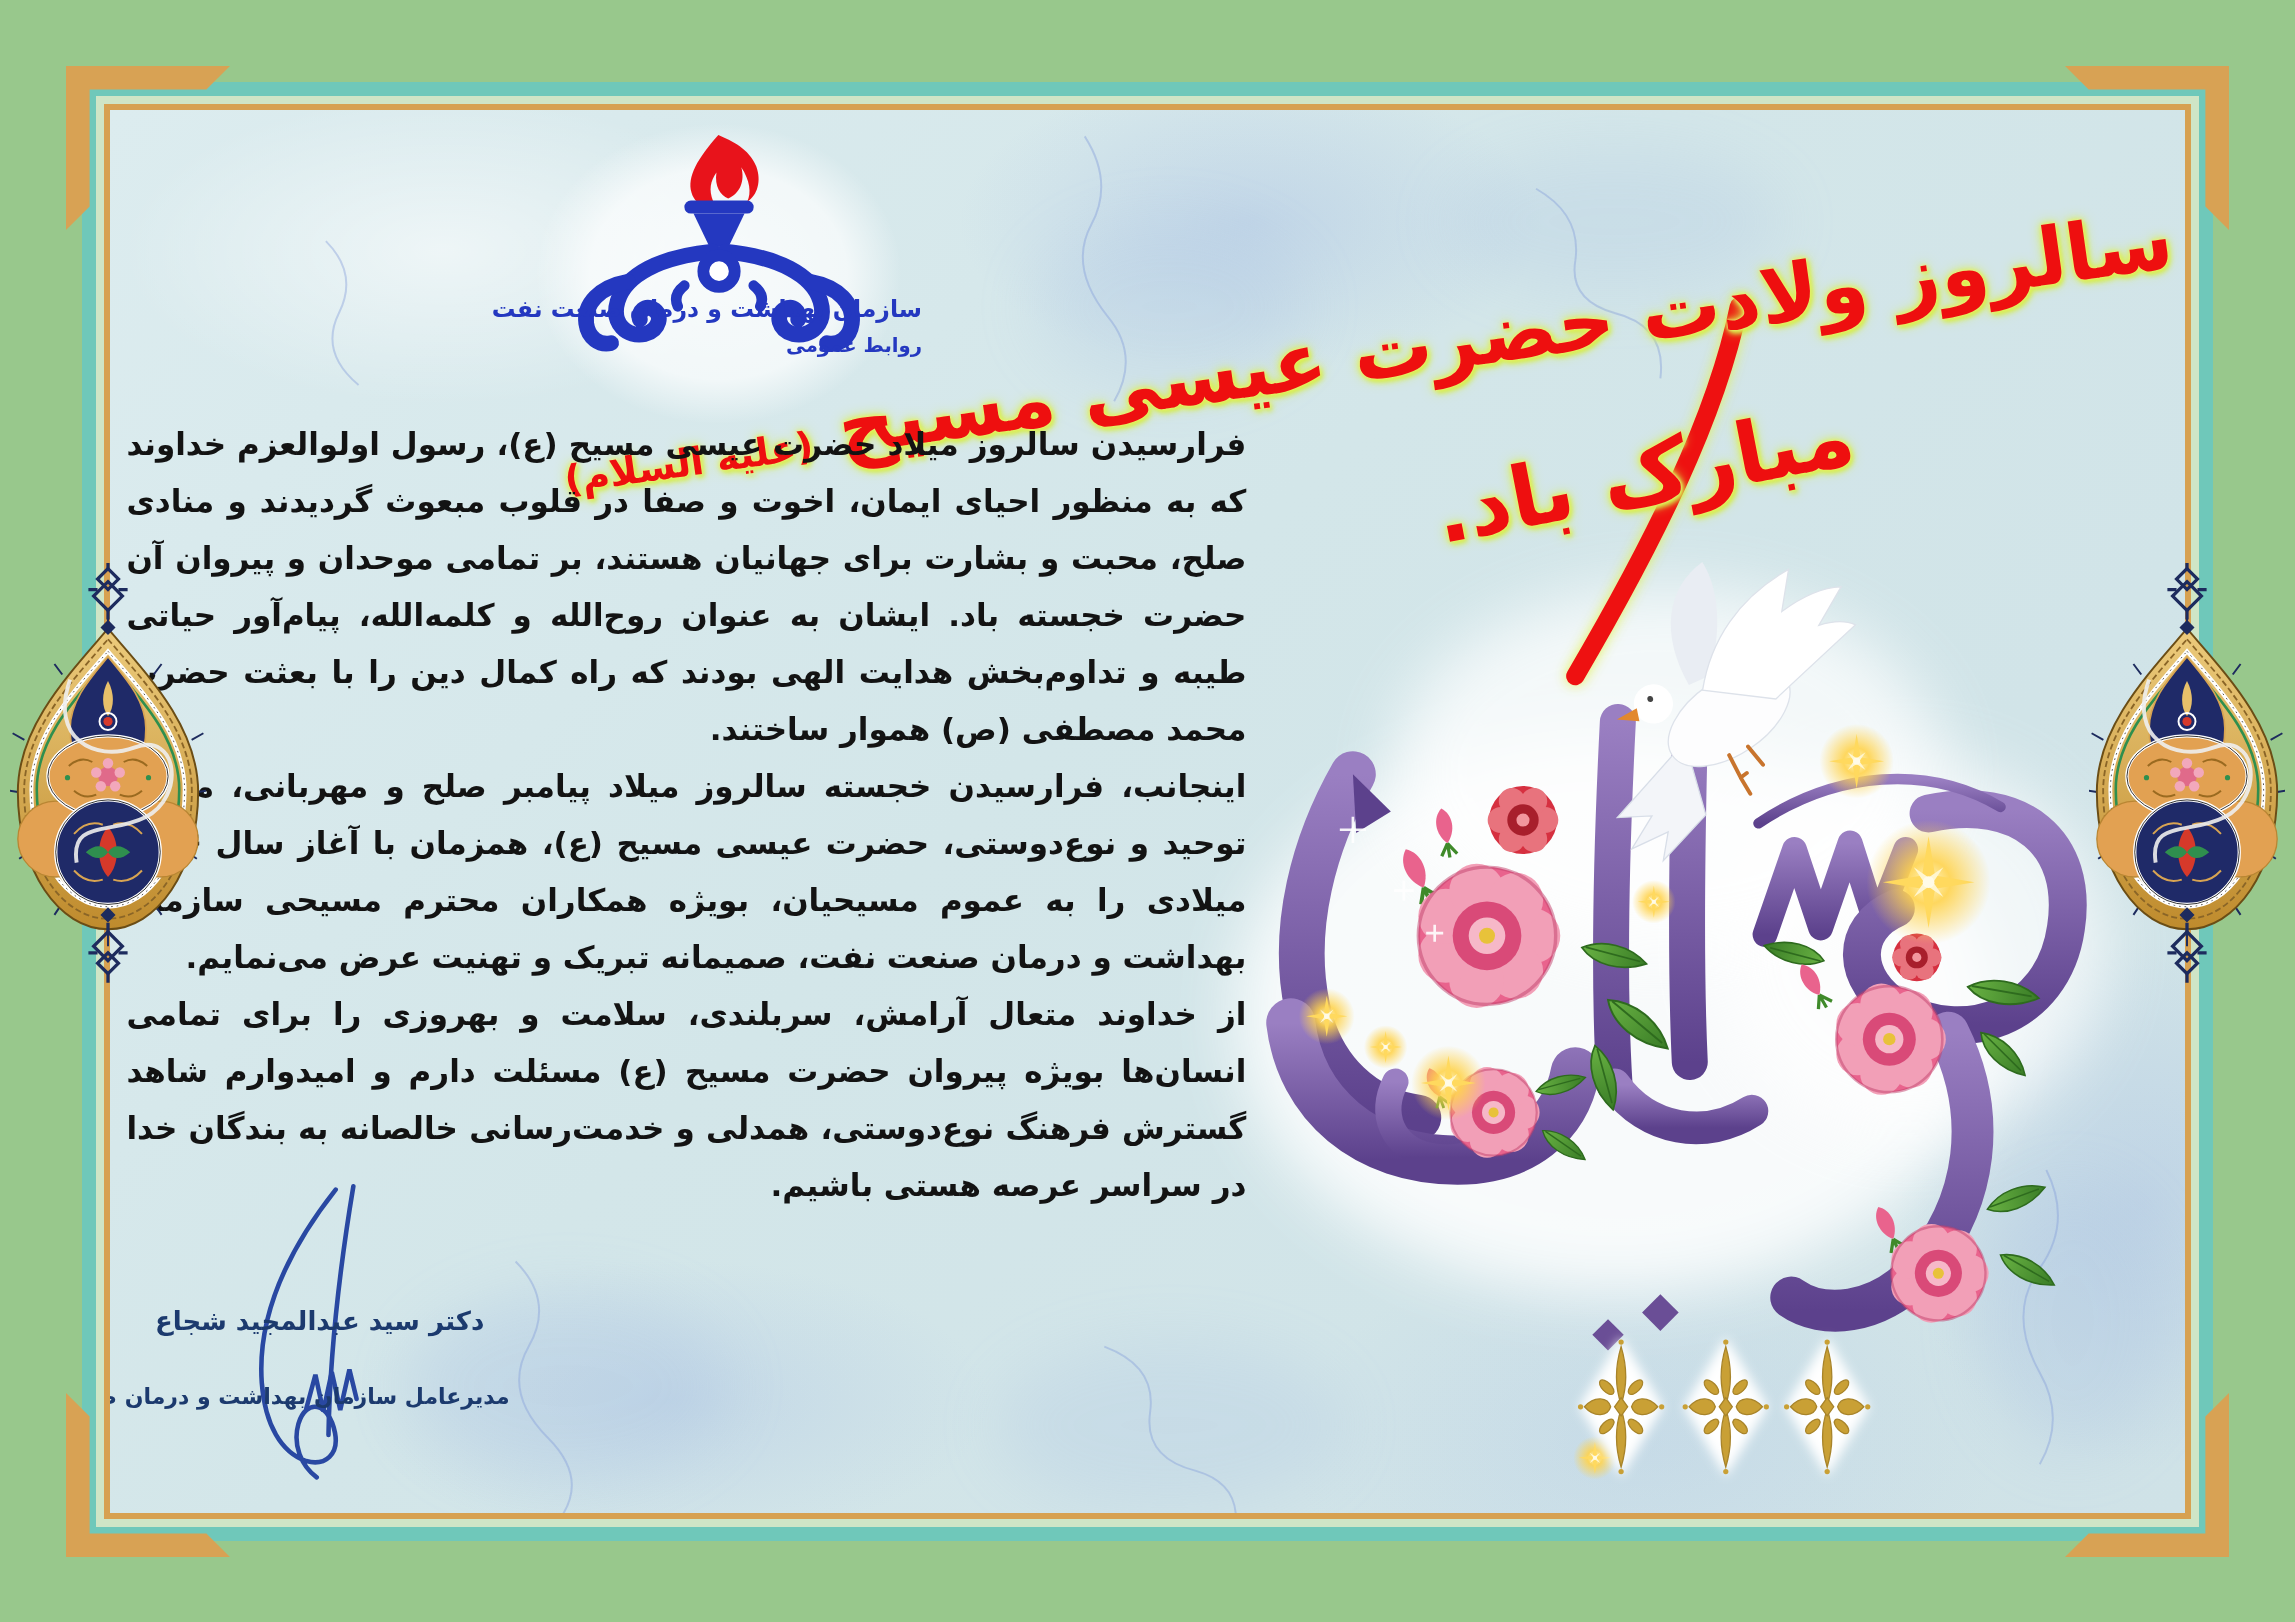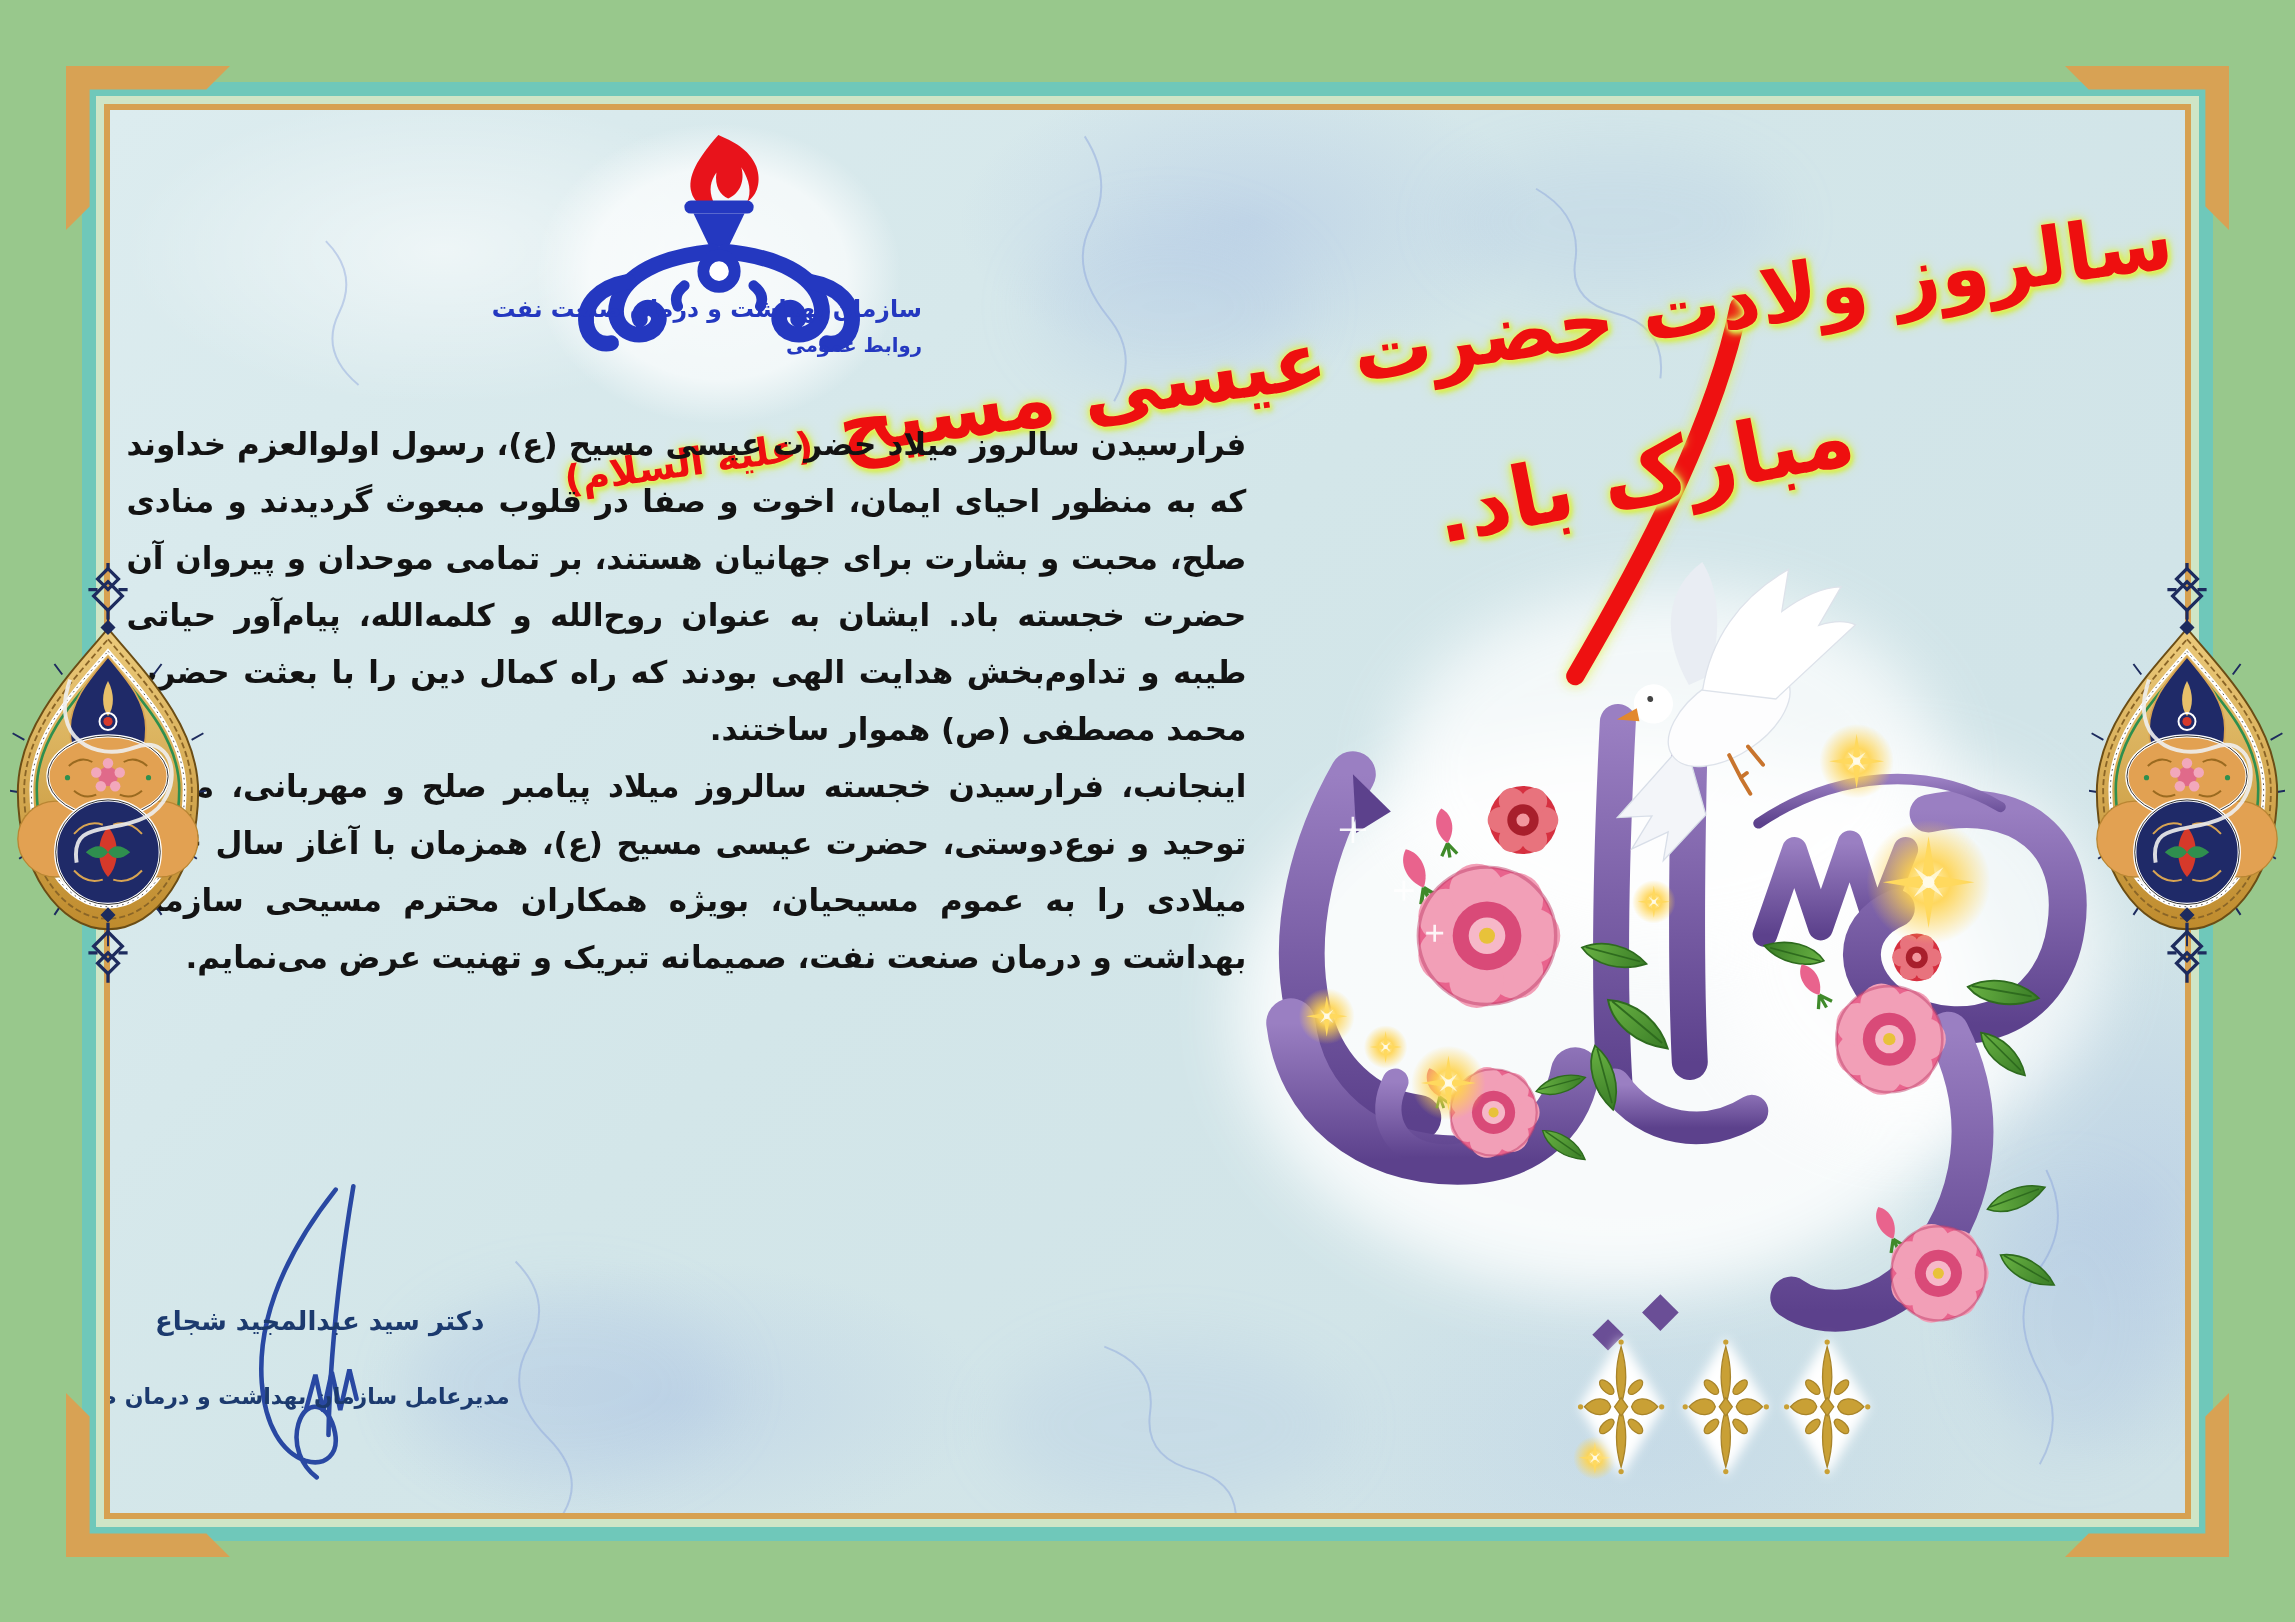--- a/index.html
+++ b/index.html
@@ -334,20 +334,21 @@
 
     <div class="title1">
       <span>سالروز ولادت حضرت عیسی مسیح</span>
       <span class="hon">(علیه السلام)</span>
     </div>
     <div class="title2">مبارک باد.</div>
 
     <div class="body-text">
       <p>فرارسیدن سالروز میلاد حضرت عیسی مسیح (ع)، رسول اولوالعزم خداوند که به منظور احیای ایمان، اخوت و صفا در قلوب مبعوث گردیدند و منادی صلح، محبت و بشارت برای جهانیان هستند، بر تمامی موحدان و پیروان آن حضرت خجسته باد. ایشان به عنوان روح‌الله و کلمه‌الله، پیام‌آور حیاتی طیبه و تداوم‌بخش هدایت الهی بودند که راه کمال دین را با بعثت حضرت محمد مصطفی (ص) هموار ساختند.</p>
       <p>اینجانب، فرارسیدن خجسته سالروز میلاد پیامبر صلح و مهربانی، منادی توحید و نوع‌دوستی، حضرت عیسی مسیح (ع)، همزمان با آغاز سال ۲۰۲۶ میلادی را به عموم مسیحیان، بویژه همکاران محترم مسیحی سازمان بهداشت و درمان صنعت نفت، صمیمانه تبریک و تهنیت عرض می‌نمایم.</p>
+      <p>از خداوند متعال آرامش، سربلندی، سلامت و بهروزی را برای تمامی انسان‌ها بویژه پیروان حضرت مسیح (ع) مسئلت دارم و امیدوارم شاهد گسترش فرهنگ نوع‌دوستی، همدلی و خدمت‌رسانی خالصانه به بندگان خدا در سراسر عرصه هستی باشیم.</p>
     </div>
 
     <div class="sig">
       <div class="sig-name">دکتر سید عبدالمجید شجاع</div>
       <div class="sig-role">مدیرعامل سازمان بهداشت و درمان صنعت نفت</div>
     </div>
   </div>
 
   <svg class="paisley p-left" viewBox="-150 -330 300 660">
     <use href="#paisley"></use>

